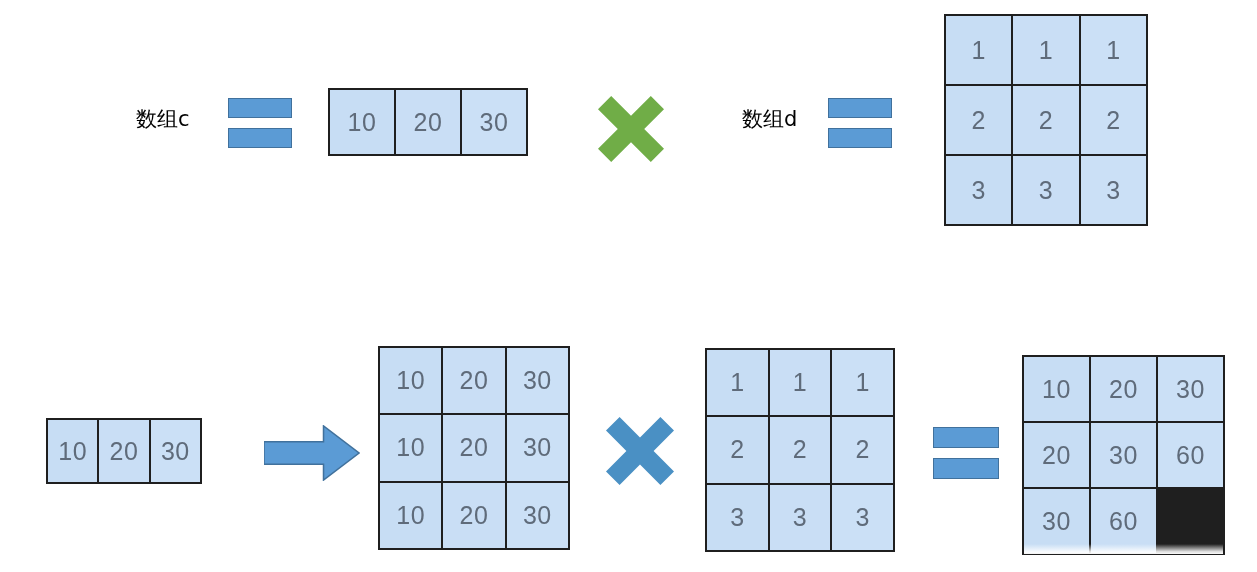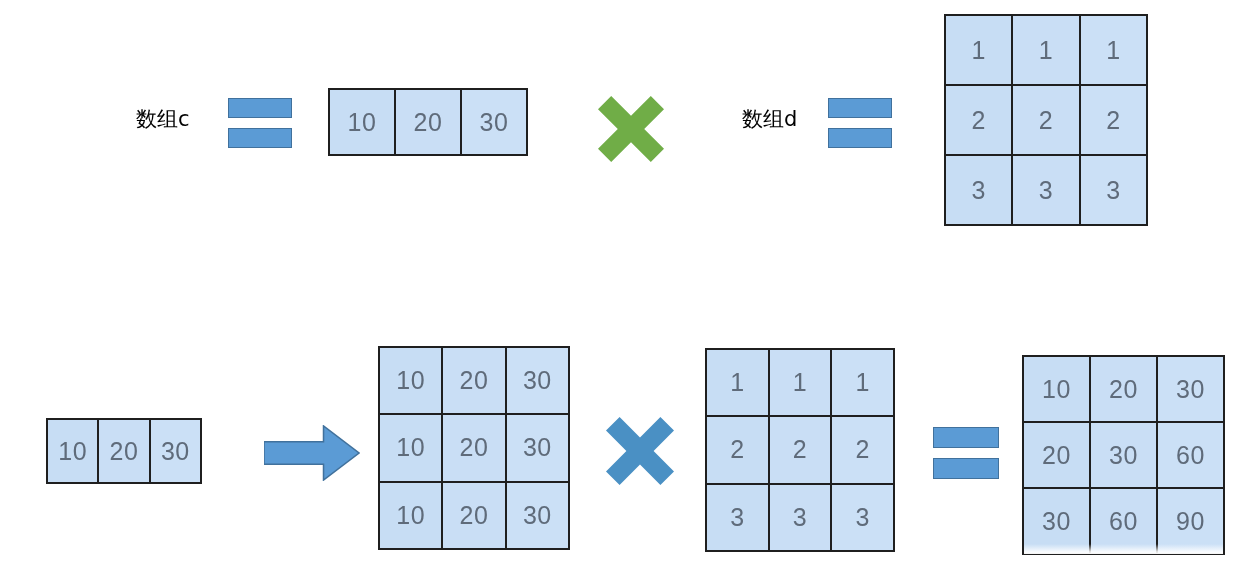--- a/index.html
+++ b/index.html
@@ -176,16 +176,15 @@
 
   <div class="grid faded-bottom" id="grid-result" style="left:1022px; top:355px; width:203px; height:200px; grid-template-columns: repeat(3, 1fr); grid-template-rows: repeat(3, 1fr);">
       <div class="cell">10</div>
       <div class="cell tint-a">20</div>
       <div class="cell tint-b">30</div>
       <div class="cell">20</div>
       <div class="cell tint-a">30</div>
       <div class="cell tint-b">60</div>
       <div class="cell">30</div>
       <div class="cell tint-a">60</div>
-      <div class="cell tint-b">90</div>
     </div>
 
 </div>
 
 </body></html>

